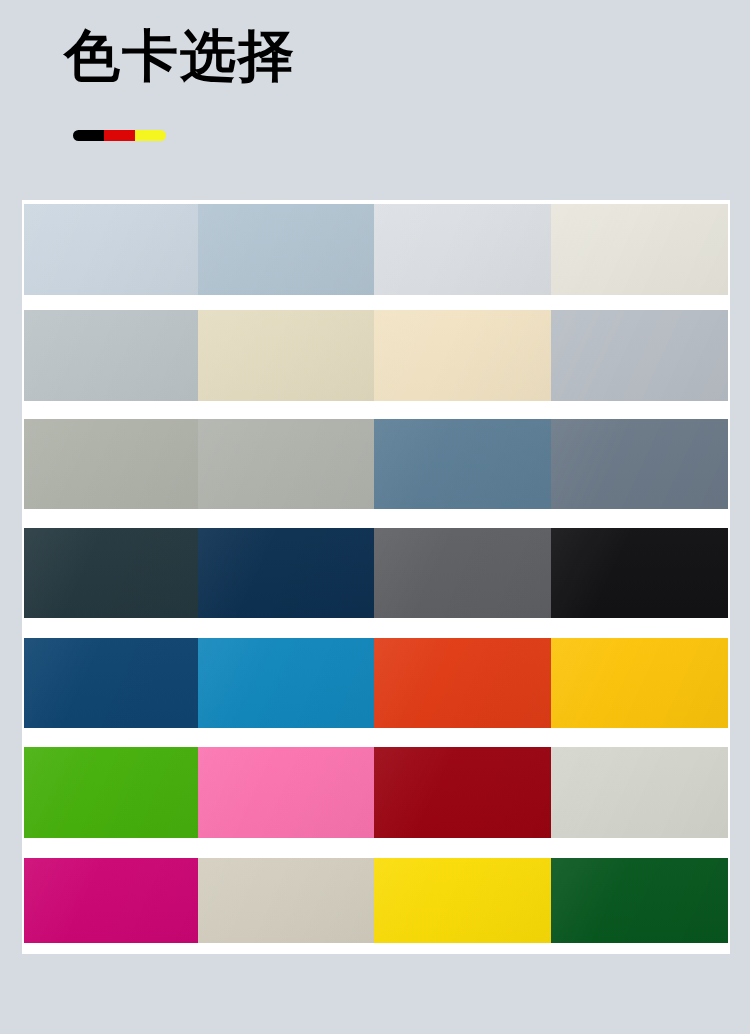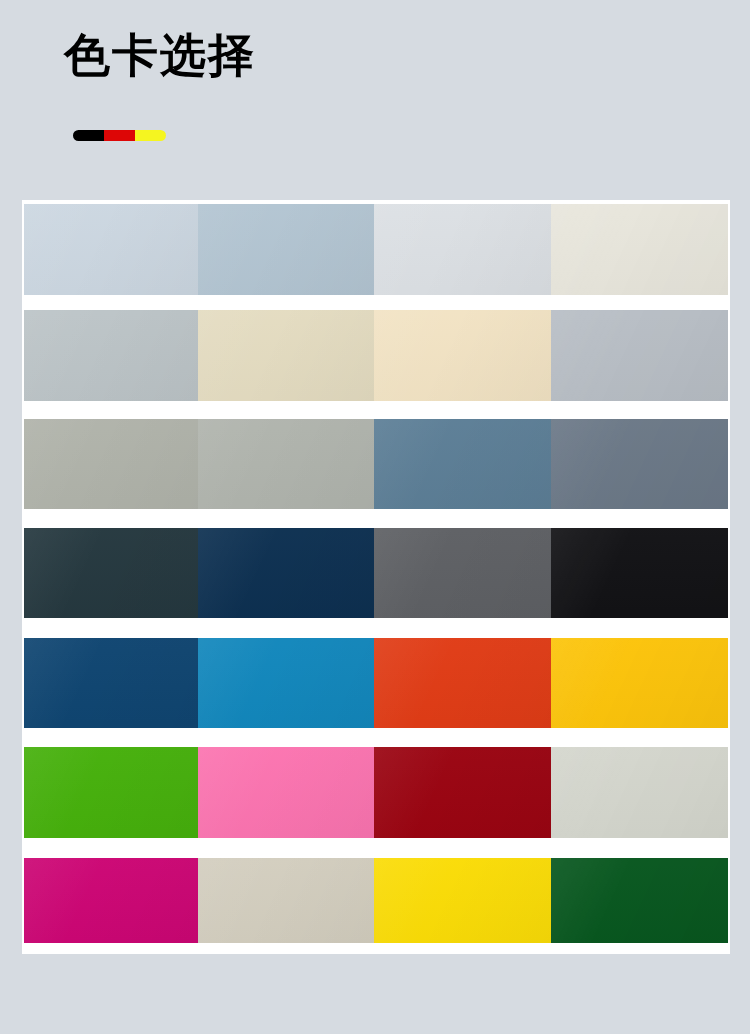--- a/index.html
+++ b/index.html
@@ -29,21 +29,21 @@
     left: 0;
     top: 0;
     width: 750px;
     height: 190px;
   }
 
   .page-title {
     position: absolute;
     left: 64px;
     top: 18px;
-    font-size: 46px;
+    font-size: 56px;
     line-height: 76px;
     font-weight: 700;
     color: #000000;
     letter-spacing: 2px;
     white-space: nowrap;
     font-family: Liberation Serif, serif;
   }
 
   .accent-bar {
     position: absolute;

